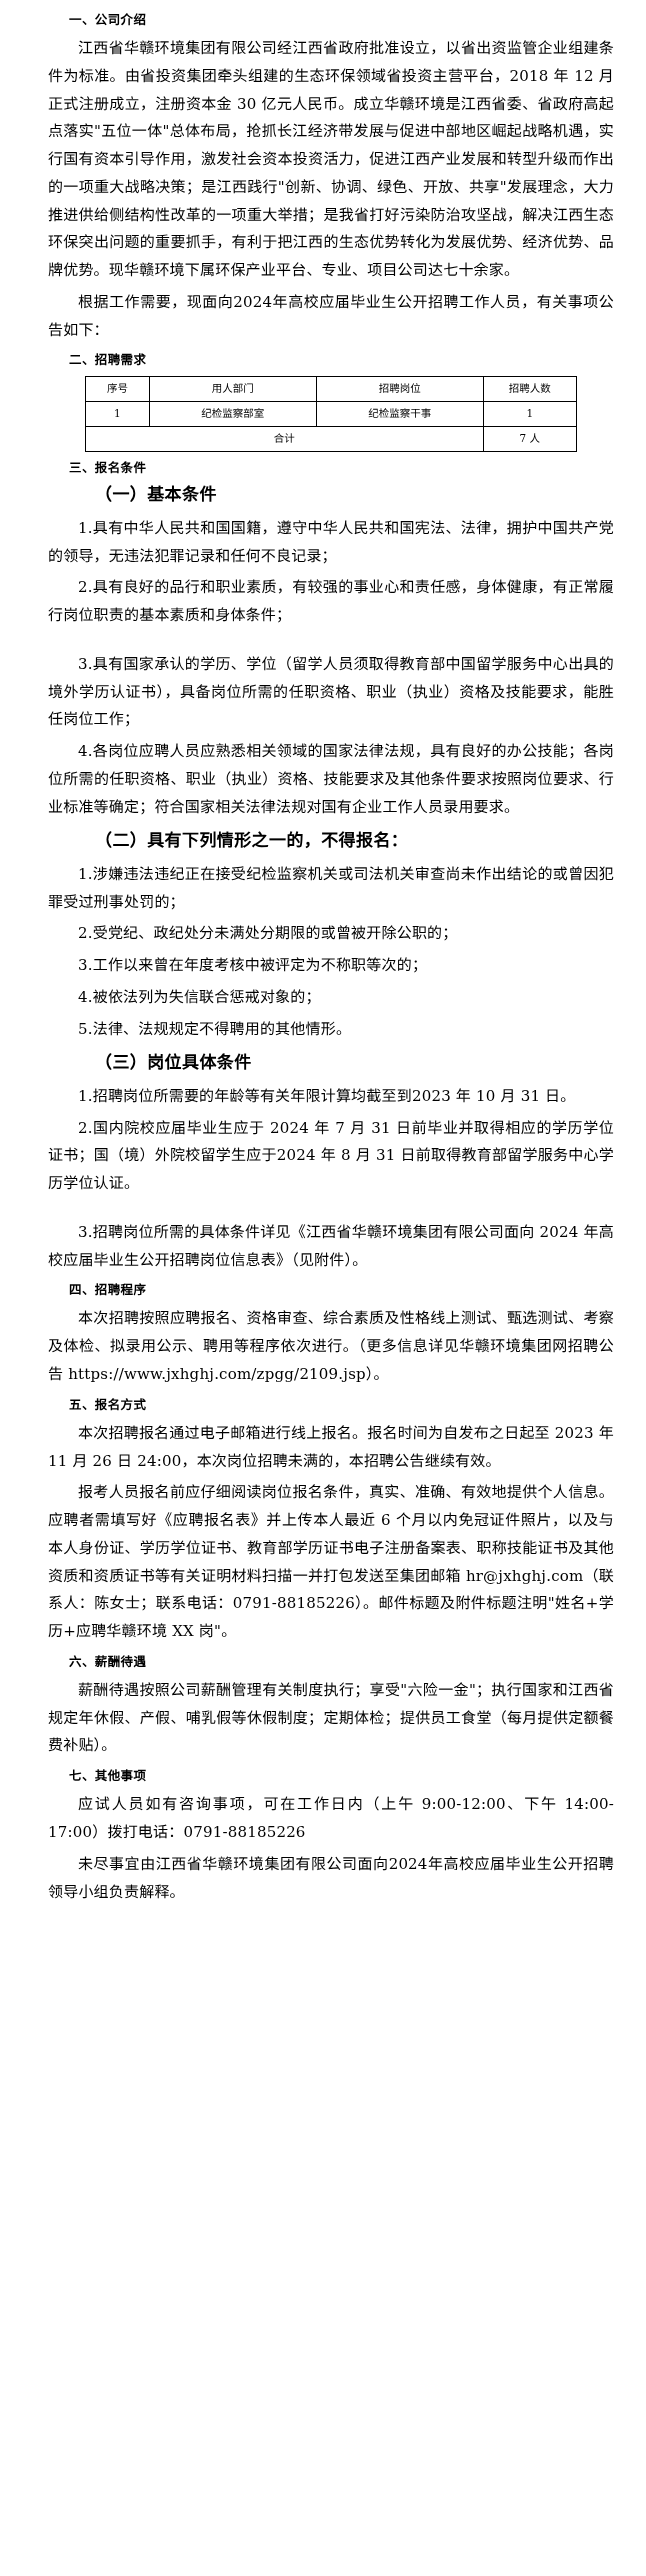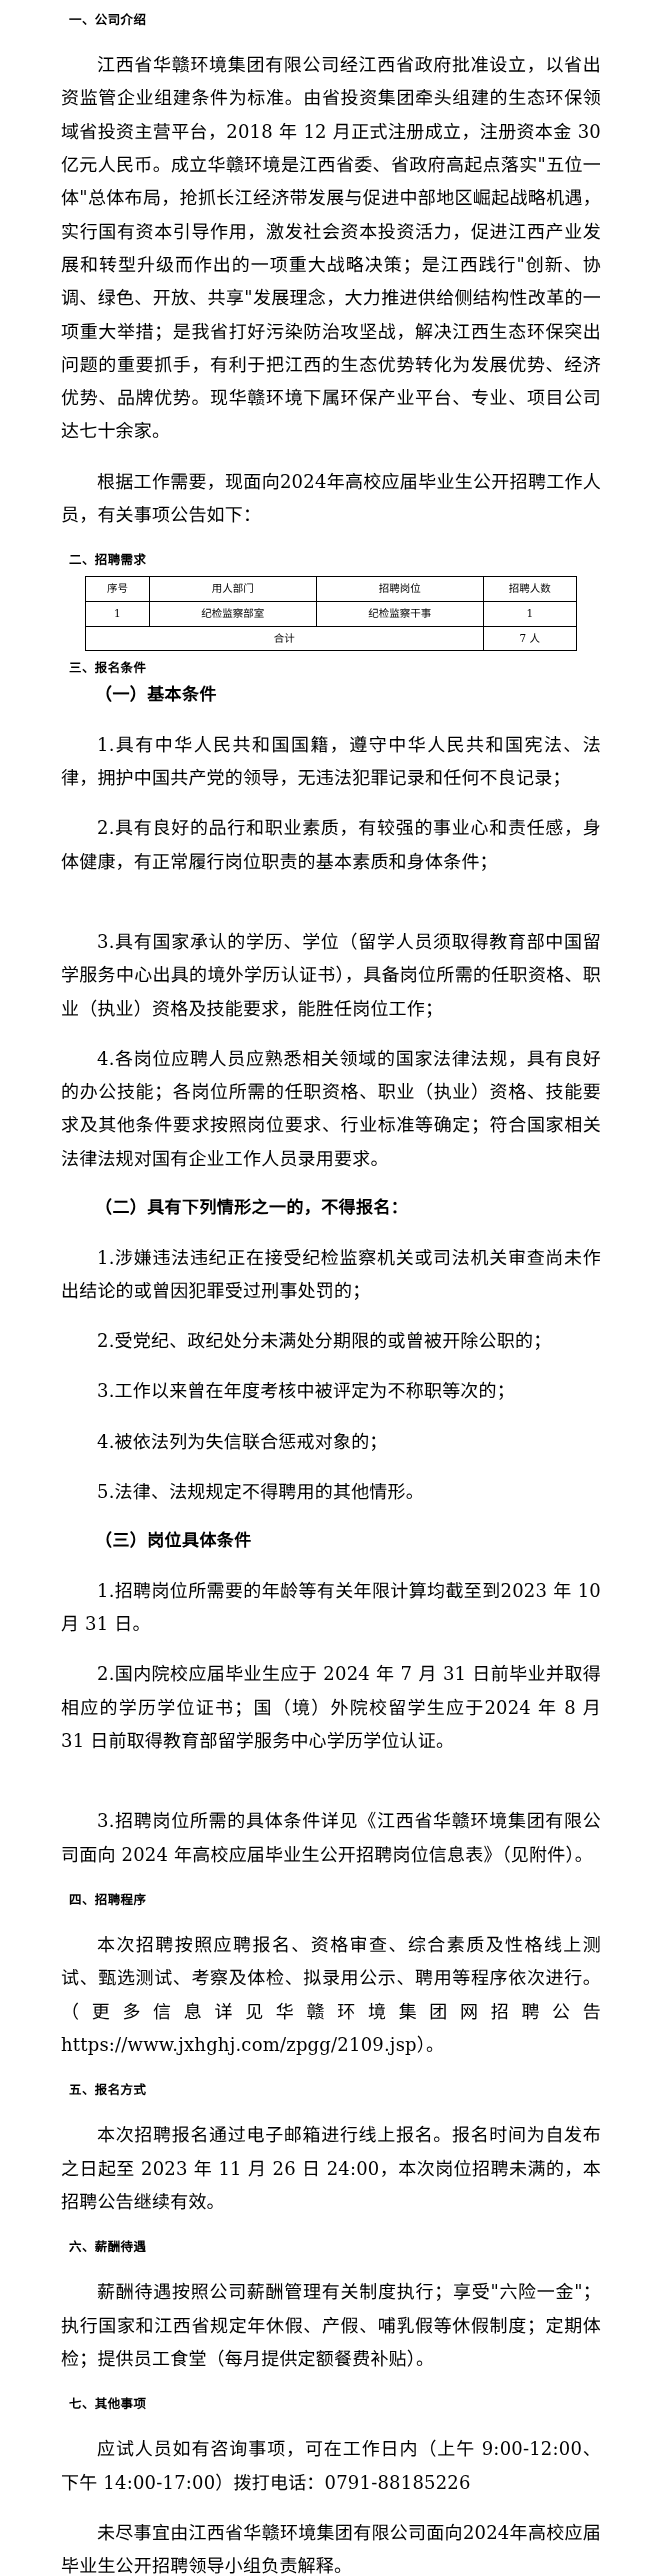--- a/index.html
+++ b/index.html
@@ -29,23 +29,23 @@
   }
   .h2 {
     font-size: 17px;
     font-weight: bold;
     line-height: 1.85;
     margin: 0;
     text-indent: 3em;
     letter-spacing: 0.4px;
   }
   p.body {
-    font-size: 18px;
+    font-size: 15px;
     line-height: 1.85;
-    margin: 17px;
+    margin: 4px;
     text-indent: 2em;
     text-align: justify;
     letter-spacing: 0.2px;
   }
   .gap-md { height: 13px; }
 
   table.needs {
     border-collapse: collapse;
     width: 492px;
     margin: 4.8px auto 4.8px auto;
@@ -123,20 +123,21 @@
   <p class="body">1.招聘岗位所需要的年龄等有关年限计算均截至到2023 年 10 月 31 日。</p>
   <p class="body">2.国内院校应届毕业生应于 2024 年 7 月 31 日前毕业并取得相应的学历学位证书；国（境）外院校留学生应于2024 年 8 月 31 日前取得教育部留学服务中心学历学位认证。</p>
   <div class="gap-md"></div>
   <p class="body">3.招聘岗位所需的具体条件详见《江西省华赣环境集团有限公司面向 2024 年高校应届毕业生公开招聘岗位信息表》（见附件）。</p>
 
   <h1 class="h1">四、招聘程序</h1>
   <p class="body">本次招聘按照应聘报名、资格审查、综合素质及性格线上测试、甄选测试、考察及体检、拟录用公示、聘用等程序依次进行。（更多信息详见华赣环境集团网招聘公告 https://www.jxhghj.com/zpgg/2109.jsp）。</p>
 
   <h1 class="h1">五、报名方式</h1>
   <p class="body">本次招聘报名通过电子邮箱进行线上报名。报名时间为自发布之日起至 2023 年 11 月 26 日 24:00，本次岗位招聘未满的，本招聘公告继续有效。</p>
+  <p class="body">报考人员报名前应仔细阅读岗位报名条件，真实、准确、有效地提供个人信息。应聘者需填写好《应聘报名表》并上传本人最近 6 个月以内免冠证件照片，以及与本人身份证、学历学位证书、教育部学历证书电子注册备案表、职称技能证书及其他资质和资质证书等有关证明材料扫描一并打包发送至集团邮箱 hr@jxhghj.com（联系人：陈女士；联系电话：0791-88185226）。邮件标题及附件标题注明"姓名+学历+应聘华赣环境 XX 岗"。</p>
 
   <h1 class="h1">六、薪酬待遇</h1>
   <p class="body">薪酬待遇按照公司薪酬管理有关制度执行；享受"六险一金"；执行国家和江西省规定年休假、产假、哺乳假等休假制度；定期体检；提供员工食堂（每月提供定额餐费补贴）。</p>
 
   <h1 class="h1">七、其他事项</h1>
   <p class="body">应试人员如有咨询事项，可在工作日内（上午 9:00-12:00、下午 14:00-17:00）拨打电话：0791-88185226</p>
   <p class="body">未尽事宜由江西省华赣环境集团有限公司面向2024年高校应届毕业生公开招聘领导小组负责解释。</p>
 
 </div>
 

